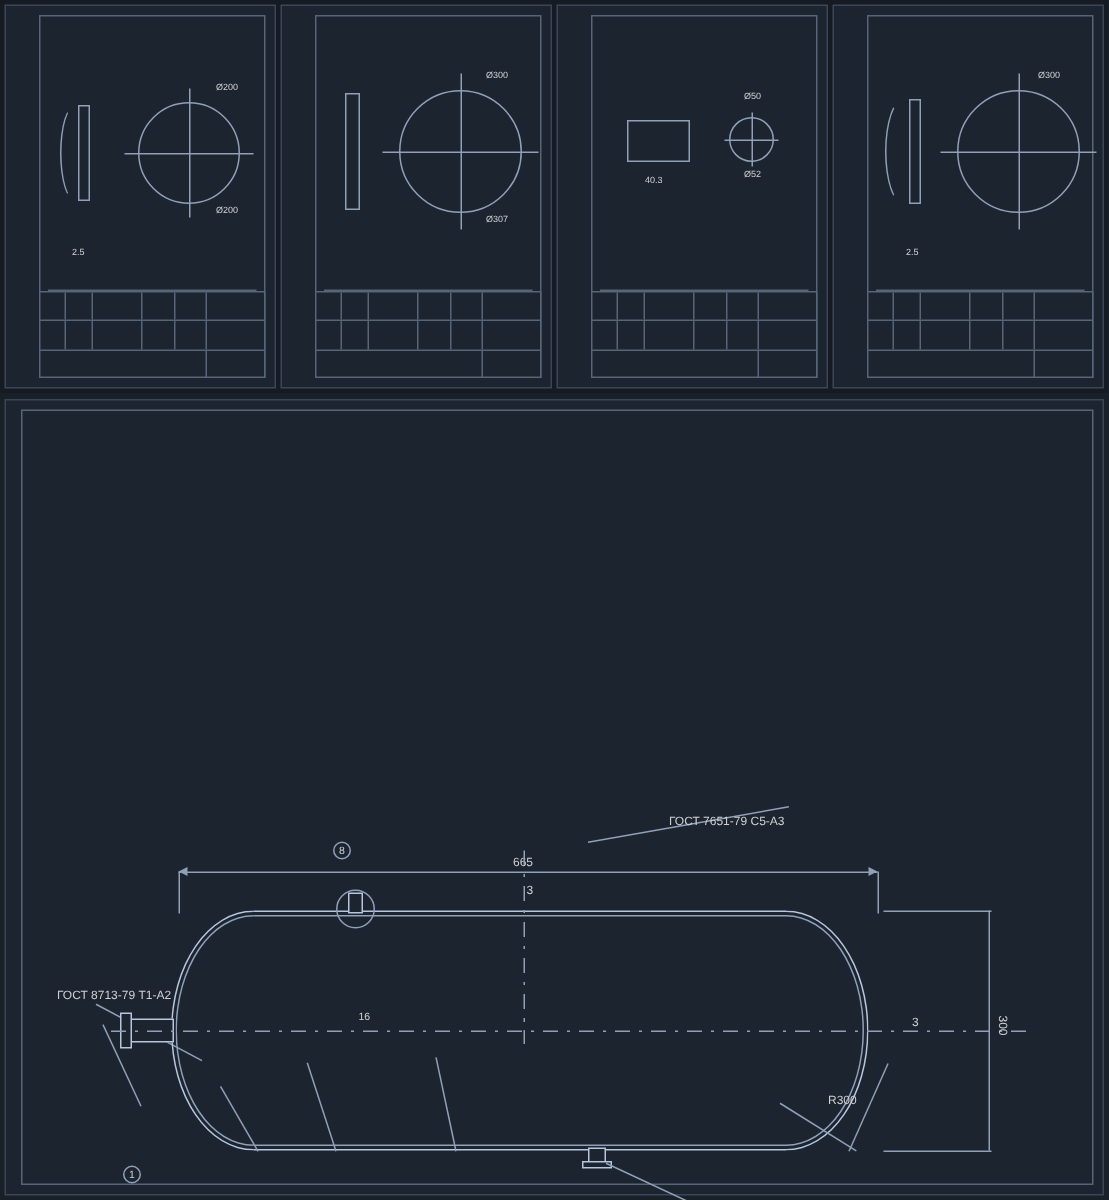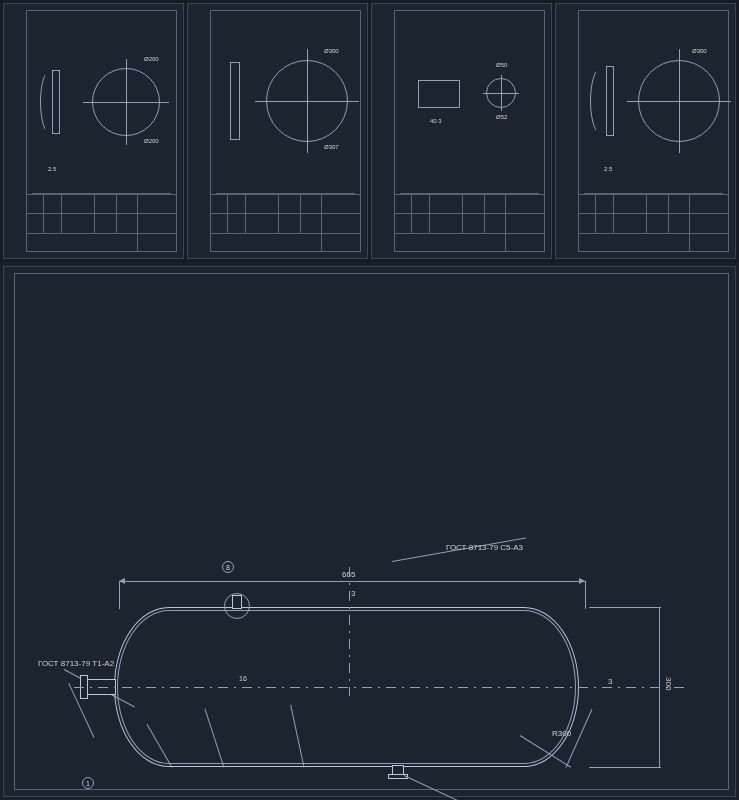--- a/index.html
+++ b/index.html
@@ -332,21 +332,21 @@
 <div class="main-sheet">
   <div class="main-frame"></div>
 
   <div class="ext-line" style="left:115px;top:314px;width:1px;height:28px;"></div>
   <div class="ext-line" style="left:581px;top:314px;width:1px;height:28px;"></div>
   <div class="dim-line-top"></div>
   <span class="label-text" style="left:338px;top:303px;">665</span>
   <span class="label-text" style="left:347px;top:322px;">3</span>
 
   <div class="leader" style="left:388px;top:294px;width:136px;transform-origin:left;transform:rotate(-10deg);"></div>
-  <span class="label-text" style="left:442px;top:276px;">ГОСТ 8713-79 С5-А3</span>
+  <span class="label-text" style="left:442px;top:276px;">ГОСТ 7651-79 С5-А3</span>
 
   <span class="label-text" style="left:34px;top:392px;">ГОСТ 8713-79 Т1-А2</span>
   <div class="leader" style="left:60px;top:402px;width:80px;transform-origin:left;transform:rotate(28deg);"></div>
 
   <div class="vessel">
     <div class="vessel-cap-l"></div>
     <div class="vessel-cap-r"></div>
     <div class="vessel-body"></div>
     <div class="vessel-cap-l-in"></div>
     <div class="vessel-cap-r-in"></div>

